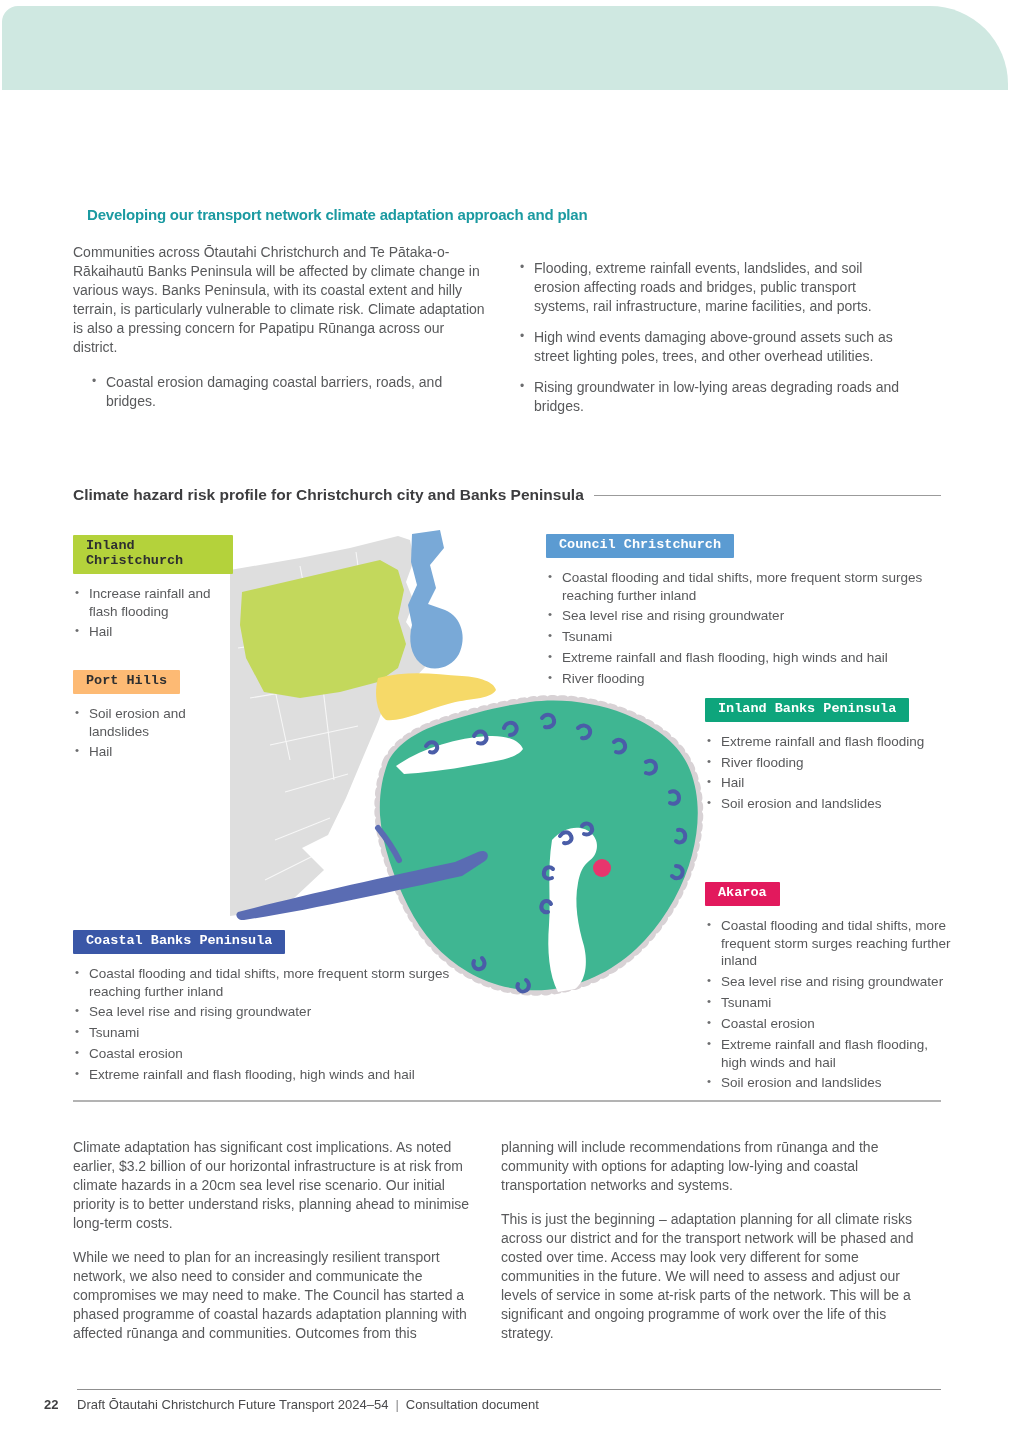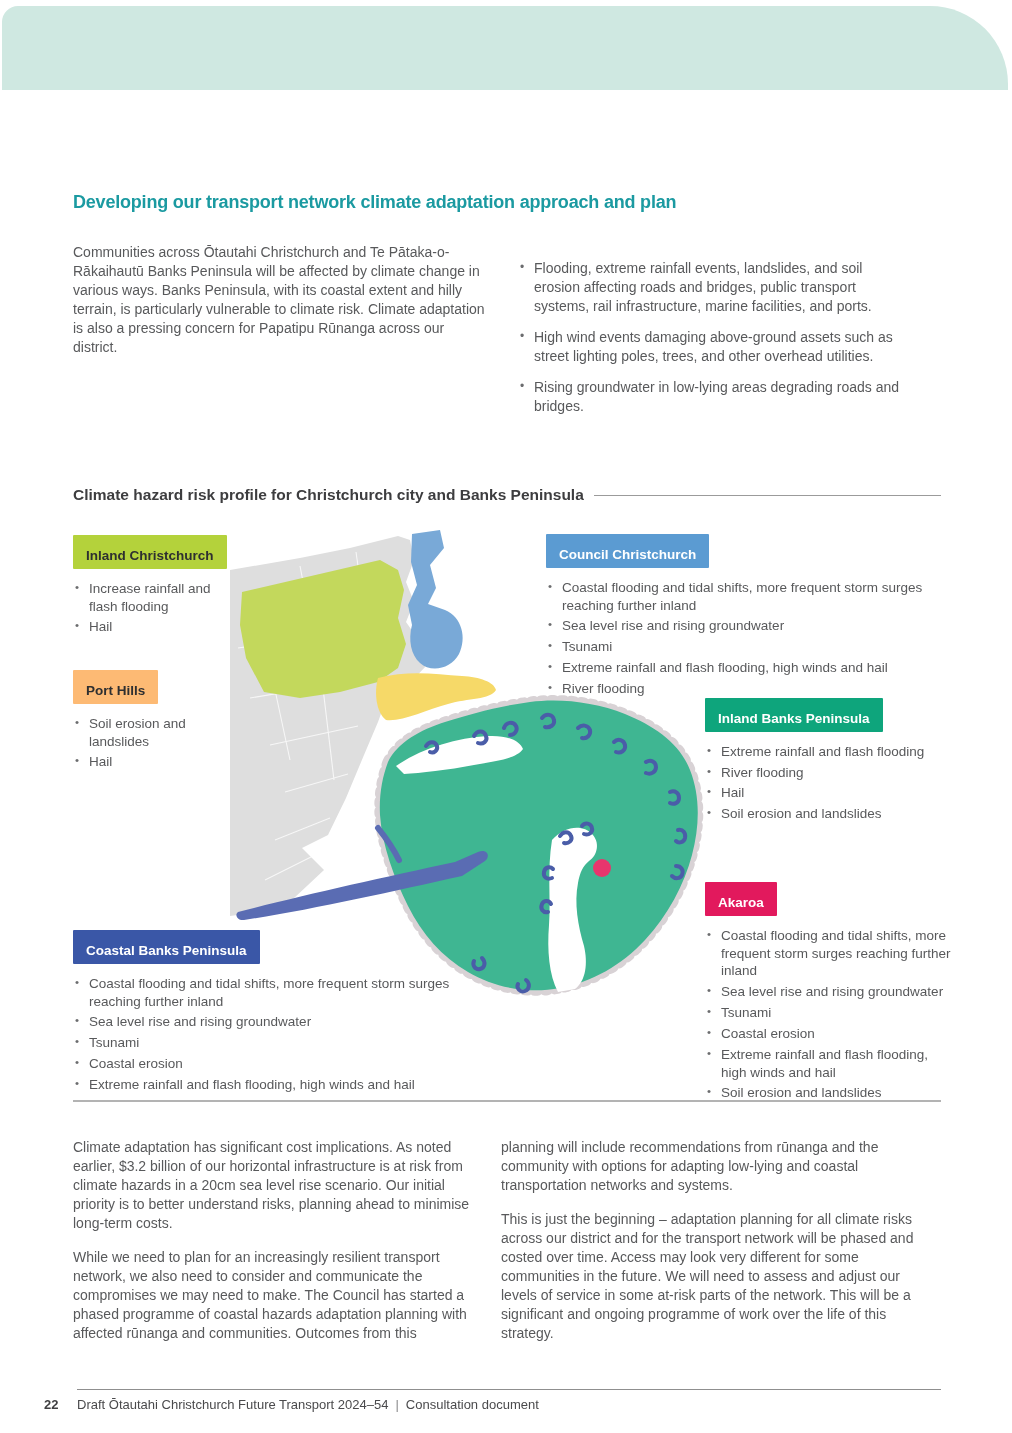--- a/index.html
+++ b/index.html
@@ -6,59 +6,62 @@
   body{
     width:1012px;height:1433px;position:relative;background:#ffffff;
     font-family:"Liberation Sans",sans-serif;color:#58595b;
     -webkit-font-smoothing:antialiased;overflow:hidden;
   }
   .top-band{
     position:absolute;top:6px;left:2px;width:1006px;height:84px;
     border-radius:16px 78px 0 0;
   }
   h1.page-title{
-    position:absolute;left:73px;top:192px;width:880px;margin:0;
-    font-size:18px;font-weight:700;letter-spacing:-0.2px;
+    position:absolute;left:73px;top:192px;width:880px;margin:14px;
+    font-size:15px;font-weight:700;letter-spacing:-0.2px;
   }
   .cols{position:absolute;left:73px;width:868px;display:grid;grid-template-columns:412px 417px;column-gap:39px;gap:16px;}
   .intro-cols{top:243px;}
   .closing-cols{top:1138px;}
   .cols p{margin:0 0 15px 0;font-size:14px;line-height:1.36;}
   ul.bullets{list-style:none;margin:16px;padding:0;}
   ul.bullets li{position:relative;padding-left:17px;font-size:14px;line-height:1.36;margin-bottom:12px;}
   ul.bullets li::before{content:"•";position:absolute;left:3px;top:0;font-size:12px;color:#6b6c6e;}
   .section-head{position:absolute;left:73px;top:486px;width:868px;display:flex;align-items:center;}
   .section-head h2{margin:0;font-size:15.5px;font-weight:700;color:#3d3d3f;white-space:nowrap;}
   .section-head .rule{flex:1;height:1px;background:#9b9b9b;margin-left:10px;}
   .map-section{position:absolute;left:0;top:528px;width:1012px;height:565px;}
   .map-canvas{position:absolute;left:230px;top:2px;width:480px;height:556px;}
   .region{position:absolute;}
   .chip{
-    display:inline-block;padding:14px 13px 5px 13px;font-size:13.5px;font-weight:700;
-    line-height:1.1;border-radius:1px;margin-bottom:11px;
+    display:inline-block;padding:4px 13px 5px 13px;font-size:13.5px;font-weight:700;
+    line-height:1.1;border-radius:1px;margin-bottom:11px;font-family:Liberation Mono, monospace;
   }
   ul.map-bullets{list-style:none;margin:0;padding:0;}
   ul.map-bullets li{position:relative;padding-left:16px;font-size:13.5px;line-height:1.32;margin-bottom:3px;}
   ul.map-bullets li::before{content:"•";position:absolute;left:2px;top:0;font-size:11.5px;color:#6b6c6e;}
   .divider{position:absolute;left:73px;top:1100px;width:868px;height:2px;background:#b3b3b3;}
   .footer-rule{position:absolute;left:77px;top:1389px;width:864px;height:1px;background:#8f8f8f;}
   .page-num{position:absolute;left:44px;top:1397px;font-size:13px;font-weight:700;color:#3f3f41;}
   .footer-text{position:absolute;left:77px;top:1397px;font-size:13px;color:#4a4a4c;}
   .footer-text .sep{margin:0 7px;color:#8a8a8c;}
 </style>
 </head>
 <body>
 
 <div class="top-band" style="background: rgb(207, 232, 225);"></div>
 
 <h1 class="page-title" style="color: rgb(27, 154, 161);">Developing our transport network climate adaptation approach and plan</h1>
 
 <div class="cols intro-cols">
   <div>
     <p>Communities across Ōtautahi Christchurch and Te Pātaka-o-Rākaihautū Banks Peninsula will be affected by climate change in various ways. Banks Peninsula, with its coastal extent and hilly terrain, is particularly vulnerable to climate risk. Climate adaptation is also a pressing concern for Papatipu Rūnanga across our district.</p>
+    <ul class="bullets">
+        <li>Coastal erosion damaging coastal barriers, roads, and bridges.</li>
+      </ul>
   </div>
   <div>
     <ul class="bullets">
         <li>Flooding, extreme rainfall events, landslides, and soil erosion affecting roads and bridges, public transport systems, rail infrastructure, marine facilities, and ports.</li>
         <li>High wind events damaging above-ground assets such as street lighting poles, trees, and other overhead utilities.</li>
         <li>Rising groundwater in low-lying areas degrading roads and bridges.</li>
       </ul>
   </div>
 </div>
 

